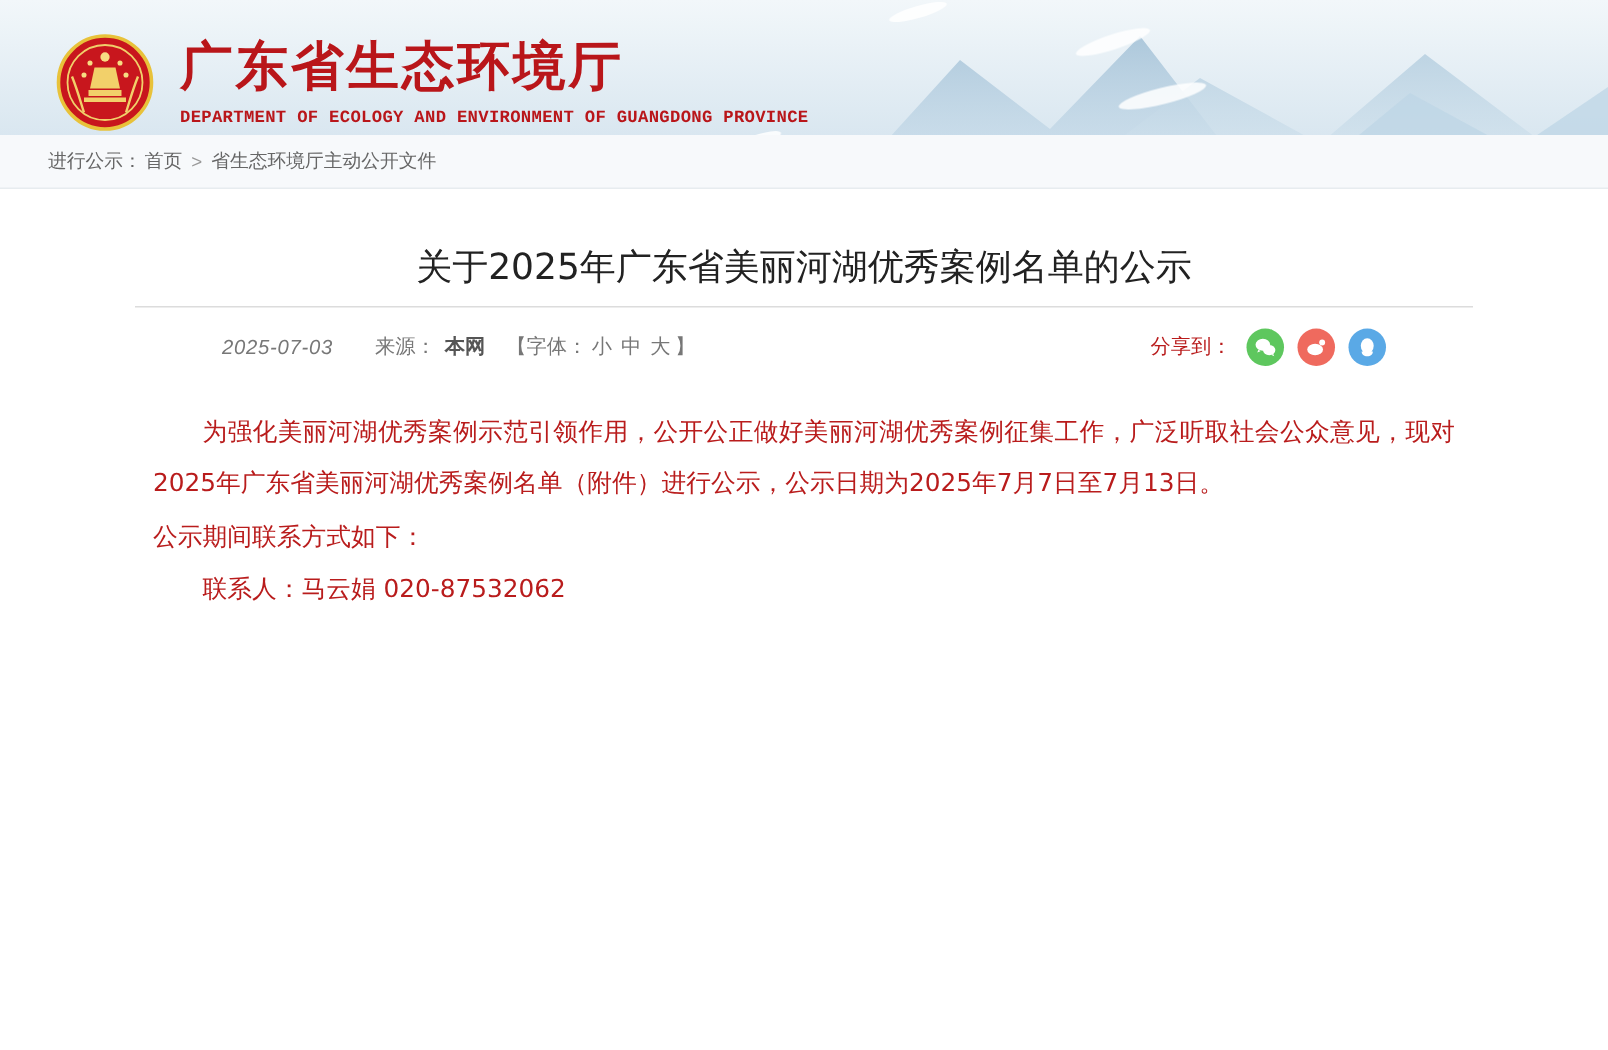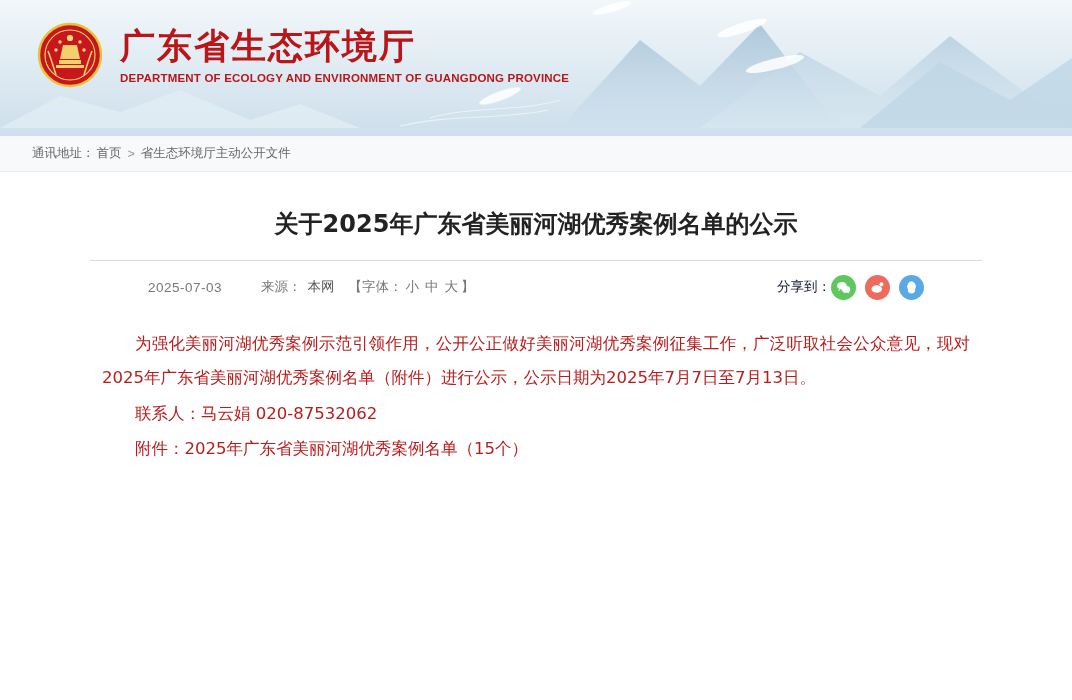--- a/index.html
+++ b/index.html
@@ -12,21 +12,21 @@
     font-family: "Liberation Sans", sans-serif;
     background: #ffffff;
     color: #333333;
     overflow: hidden;
   }
 
   
   .banner {
     position: relative;
     width: 1072px;
-    height: 136px;
+    height: 90px;
     background: linear-gradient(180deg, #eef4f8 0%, #dfeaf2 45%, #cfe0ec 100%);
     overflow: hidden;
   }
   .banner-mountains {
     position: absolute;
     inset: 0;
     pointer-events: none;
   }
   .banner-inner {
     position: relative;
@@ -50,21 +50,21 @@
   }
   .title-cn {
     font-family: "DejaVu Sans", "Liberation Sans", sans-serif;
     font-size: 35px;
     font-weight: bold;
     color: #b9161a;
     letter-spacing: 2px;
     line-height: 1.15;
   }
   .title-en {
-    font-family: Liberation Sans, sans-serif;
+    font-family: Liberation Mono, monospace;
     font-size: 11.5px;
     font-weight: bold;
     color: #b9161a;
     letter-spacing: 0.2px;
     margin-top: 6px;
   }
 
   
   .breadcrumb-bar {
     width: 1072px;
@@ -89,43 +89,43 @@
   
   .article {
     width: 892px;
     margin: 0 auto;
     padding-top: 34px;
     box-sizing: border-box;
   }
   .doc-title {
     font-family: "DejaVu Sans", "Liberation Sans", sans-serif;
     font-size: 24px;
-    font-weight: bold;
+    font-weight: normal;
     color: #222;
     text-align: center;
     line-height: 1.5;
-    padding-bottom: 18px;
+    padding-bottom: 8px;
     border-bottom: 1px solid #dcdcdc;
   }
   .meta-row {
     display: flex;
     align-items: center;
     height: 52px;
     font-size: 13.5px;
     color: #777;
     padding: 0 58px 0 58px;
     box-sizing: border-box;
   }
-  .meta-date { margin-right: 39px; letter-spacing: .5px; }
+  .meta-date { margin-right: 28px; letter-spacing: .5px; font-style: italic; }
   .meta-source { margin-right: 14px; }
-  .meta-source .src-val { color: #555; margin-left: 6px; }
+  .meta-source .src-val { color: #555; margin-left: 6px; font-weight: bold; }
   .meta-font { color: #777; }
   .meta-font .fs { margin: 0 3px; cursor: pointer; }
   .meta-spacer { flex: 1; }
-  .share-label { color: #0f172a; }
+  .share-label { color: #b91c1c; margin-right: 10px; }
   .share-icons { display: flex; align-items: center; gap: 9px; }
   .share-btn {
     width: 25px; height: 25px; border-radius: 50%;
     display: flex; align-items: center; justify-content: center;
     color: #fff; font-size: 13px; line-height: 1;
   }
   .share-wechat { background: #5ec75e; }
   .share-weibo  { background: #ef6a5e; }
   .share-qzone  { background: #5aa9e6; }
 
@@ -204,21 +204,21 @@
       </svg>
     </div>
     <div class="title-block">
       <div class="title-cn">广东省生态环境厅</div>
       <div class="title-en">DEPARTMENT OF ECOLOGY AND ENVIRONMENT OF GUANGDONG PROVINCE</div>
     </div>
   </div>
 </div>
 
 <div class="breadcrumb-bar">
-  <span class="bc-label">通讯地址：</span>
+  <span class="bc-label">进行公示：</span>
   <a href="#">首页</a>
   <span class="sep">&gt;</span>
   <a href="#">省生态环境厅主动公开文件</a>
 </div>
 
 <div class="article">
 
   <div class="doc-title">关于2025年广东省美丽河湖优秀案例名单的公示</div>
 
   <div class="meta-row">
@@ -250,21 +250,21 @@
         <svg width="15" height="15" viewBox="0 0 16 16" fill="#fff">
             <ellipse cx="8" cy="7" rx="4.6" ry="5.4"></ellipse>
             <path d="M4 11 C4 13 5.6 14.4 8 14.4 C10.4 14.4 12 13 12 11 Z"></path>
           </svg>
       </span>
     </span>
   </div>
 
   <div class="body-text">
     <p class="indent">为强化美丽河湖优秀案例示范引领作用，公开公正做好美丽河湖优秀案例征集工作，广泛听取社会公众意见，现对2025年广东省美丽河湖优秀案例名单（附件）进行公示，公示日期为2025年7月7日至7月13日。</p>
+    <p>公示期间联系方式如下：</p>
     <p class="list-line">联系人：马云娟 020-87532062</p>
-    <p class="list-line">附件：2025年广东省美丽河湖优秀案例名单（15个）</p>
   </div>
 
   <div class="sign">
     
     
   </div>
 </div>
 
 </body></html>

